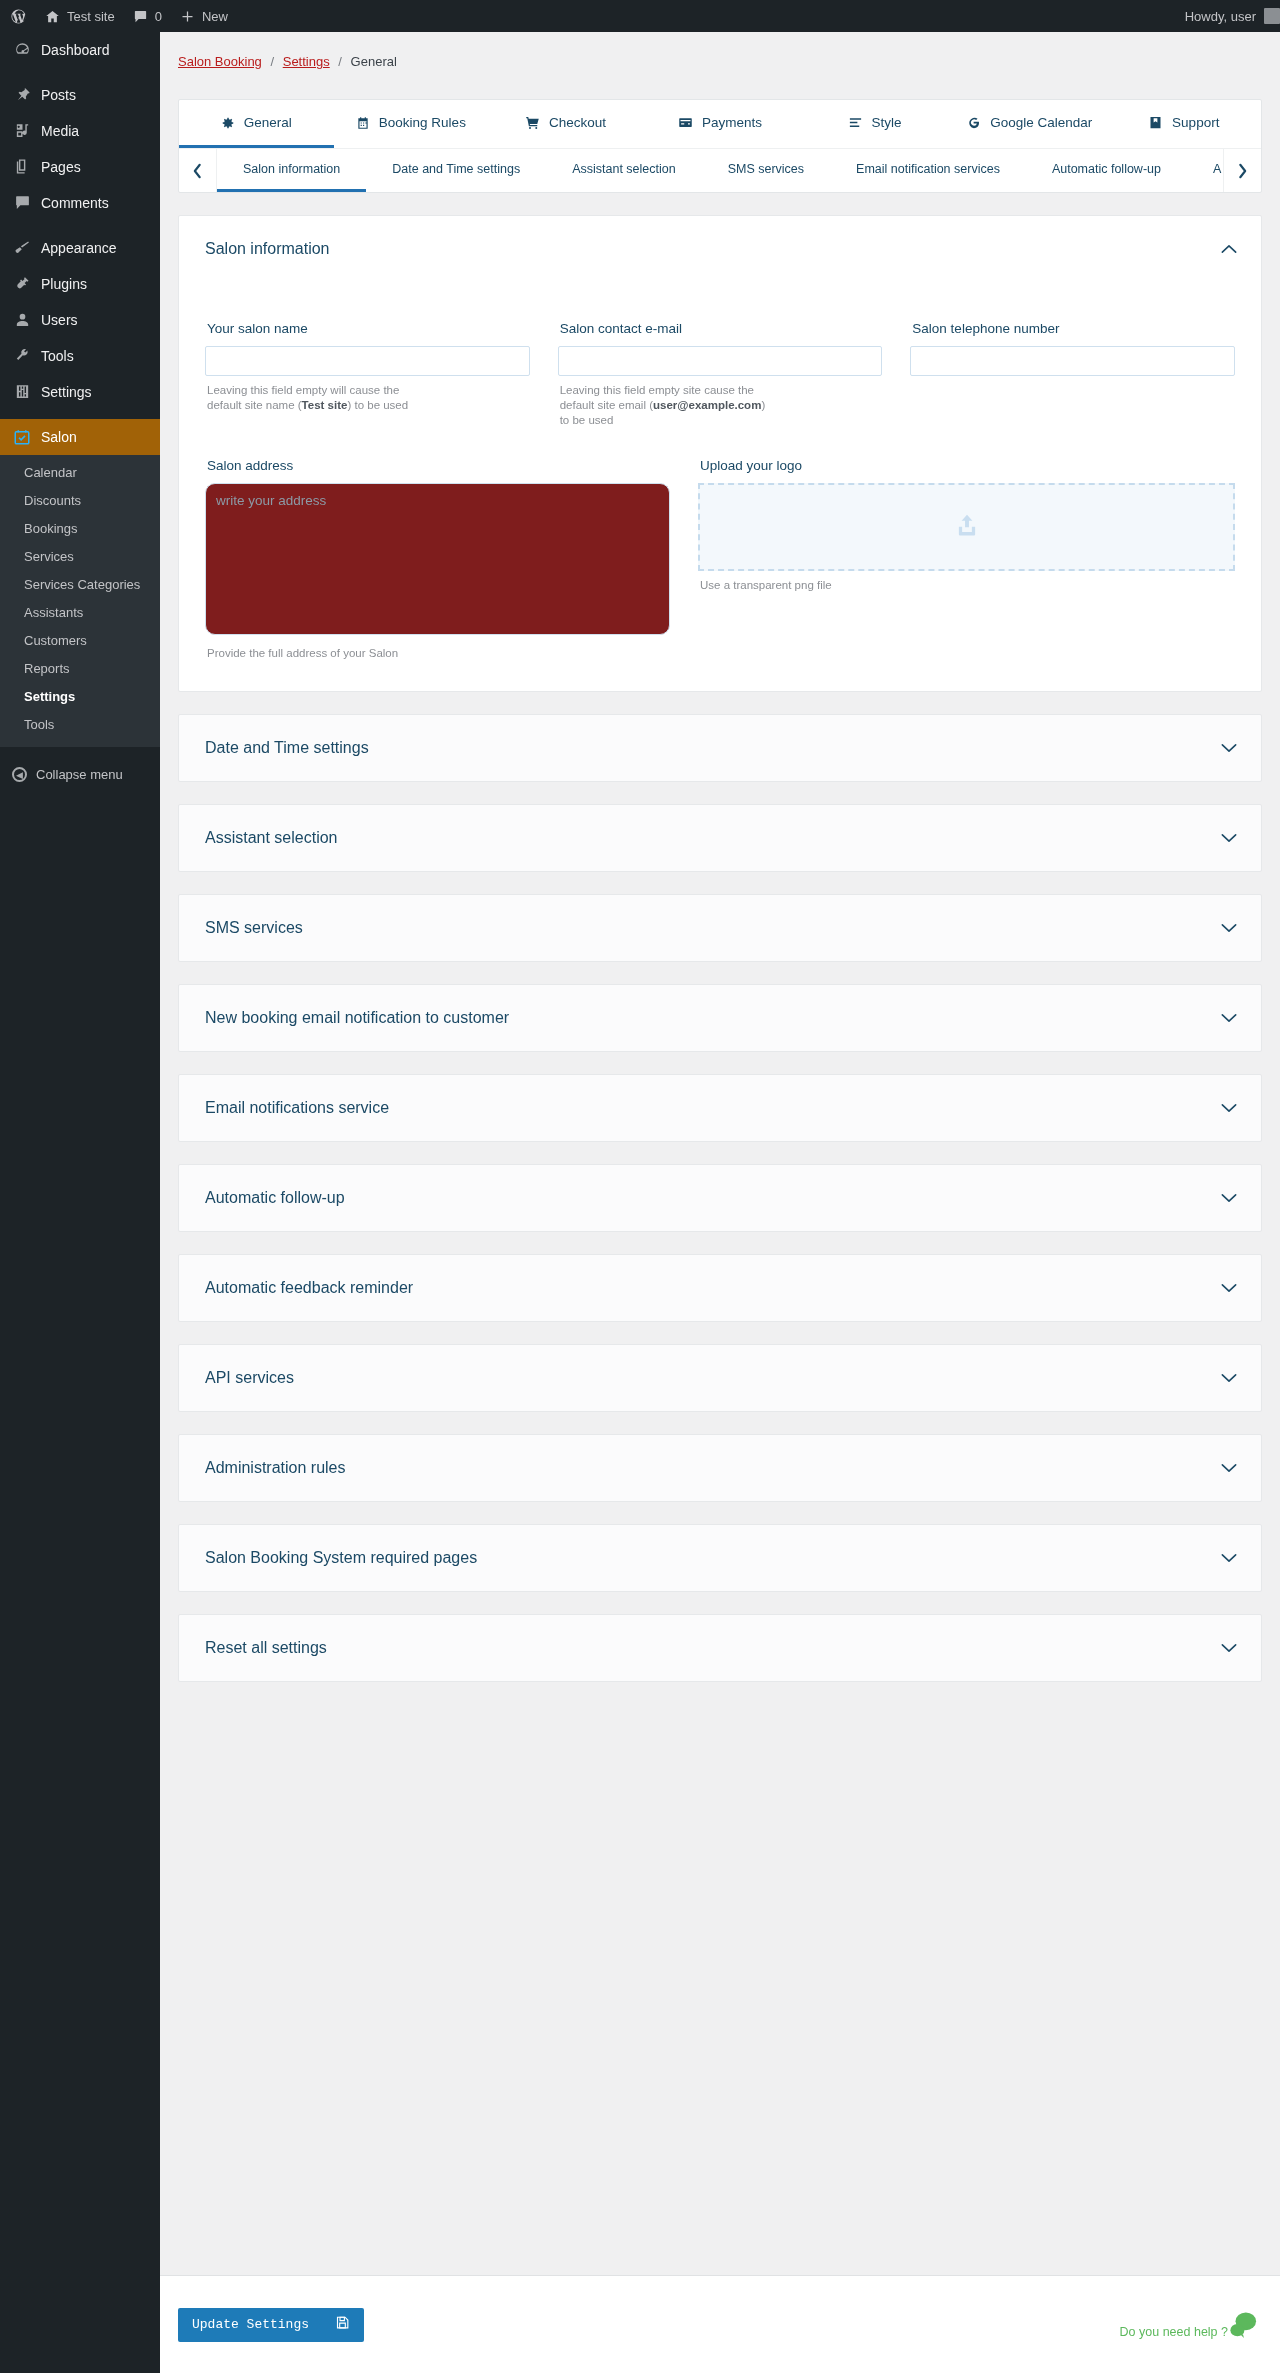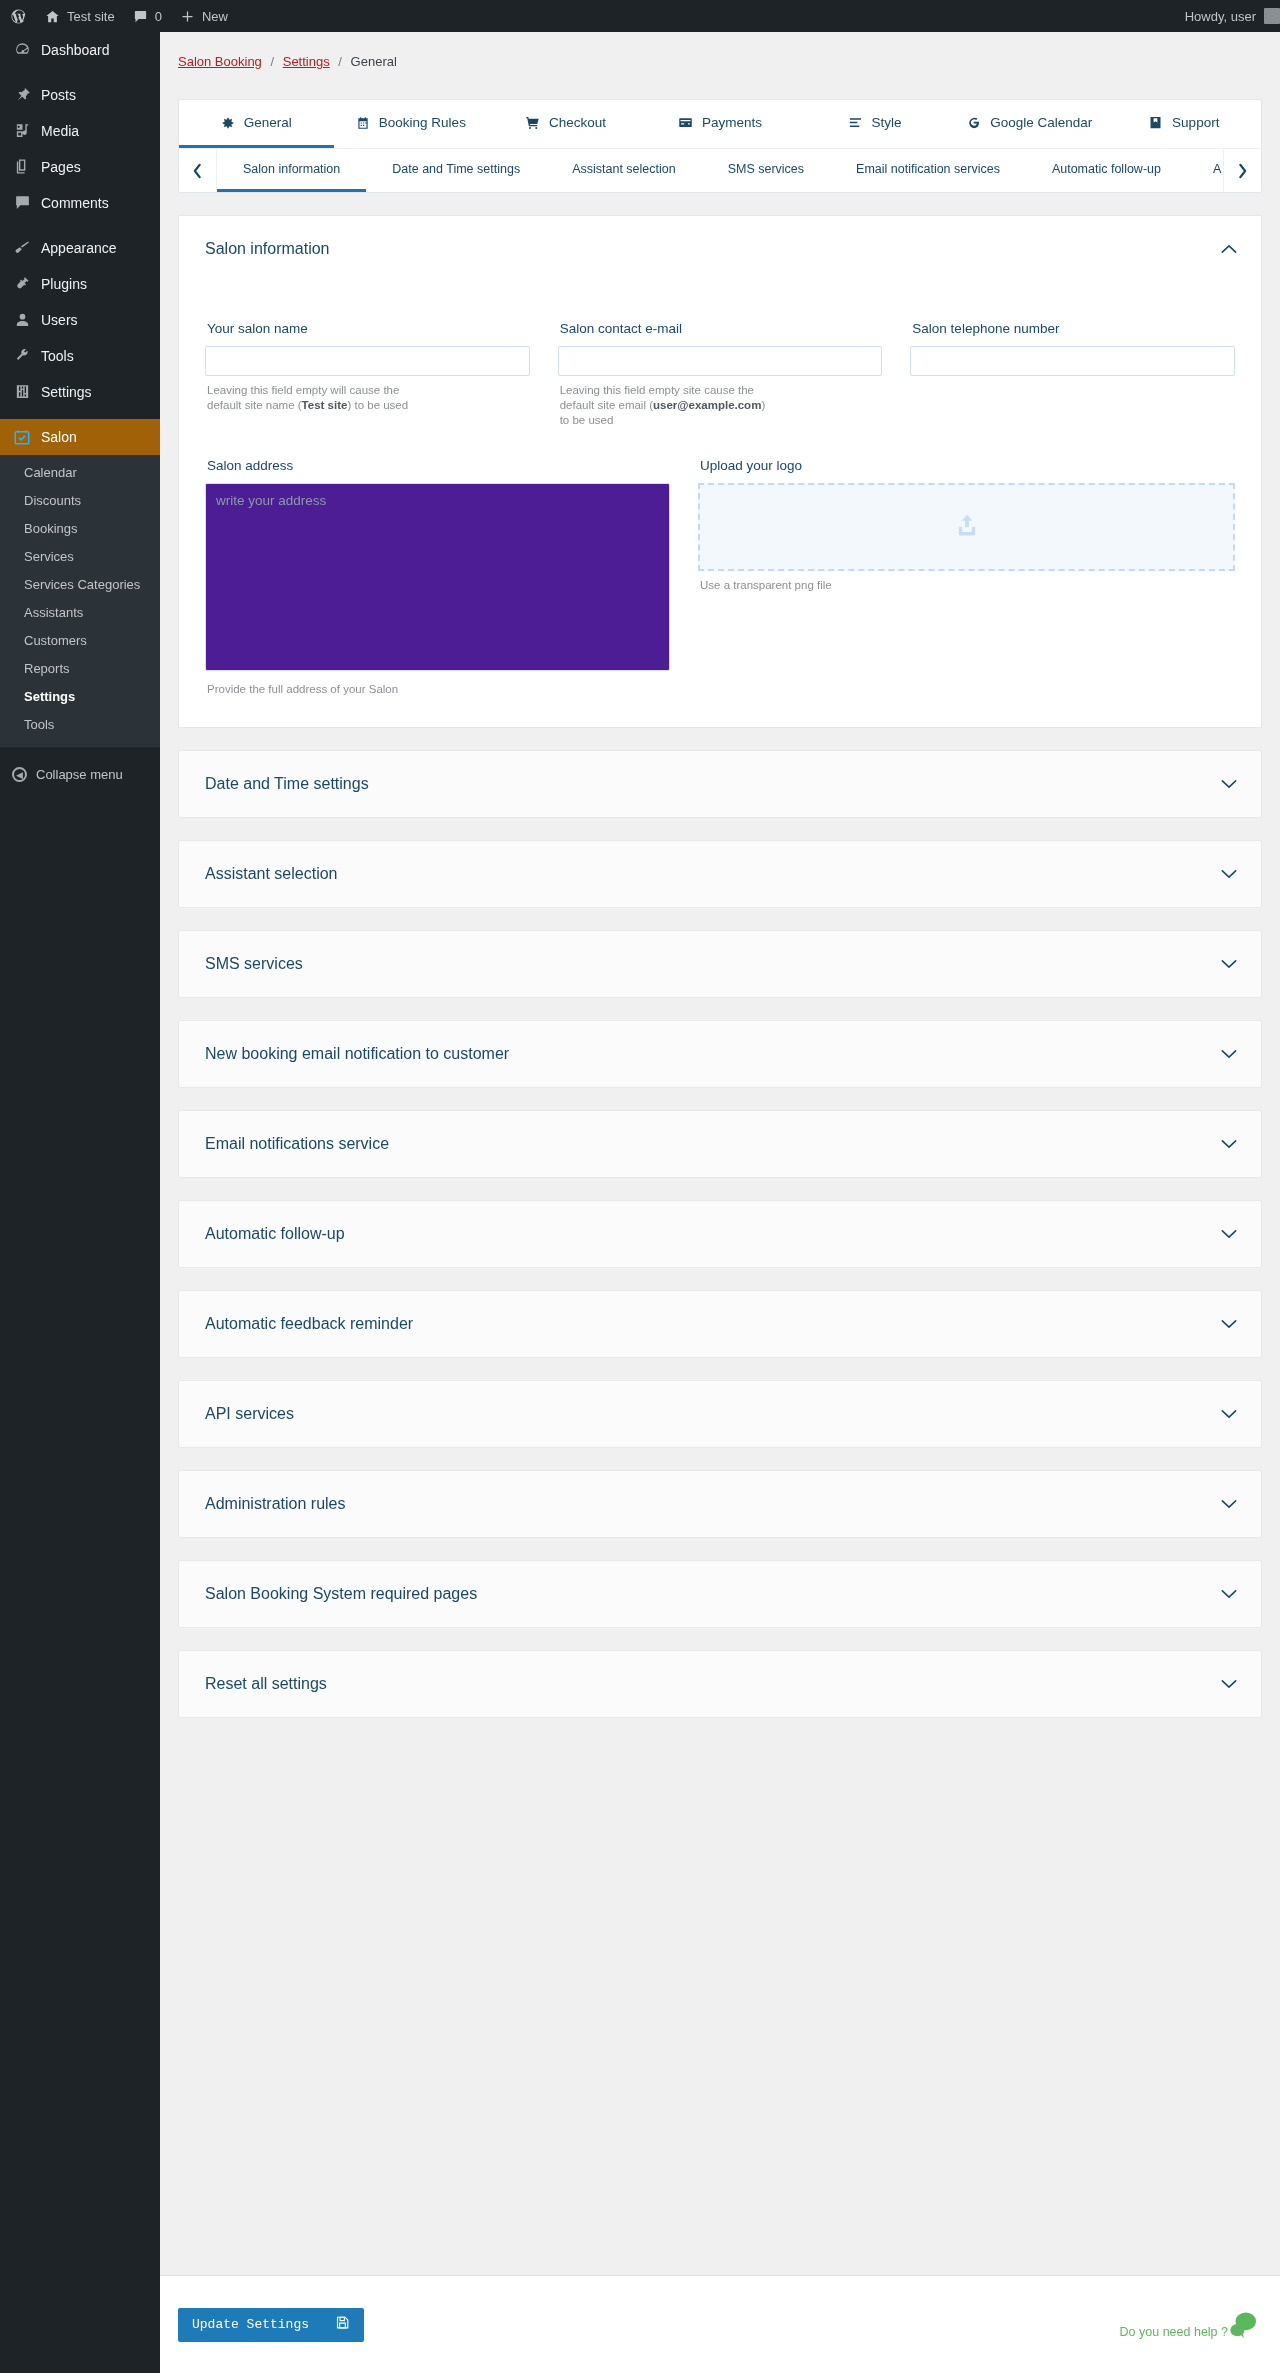--- a/index.html
+++ b/index.html
@@ -161,23 +161,23 @@
     font-size: 11.5px; color: #8c8f94;
     line-height: 15px; margin-top: 7px; padding-left: 2px;
     max-width: 215px;
   }
   .hint b { color: #50575e; }
 
   .row2 { display: flex; gap: 28px; margin-top: 30px; }
   .col-addr { flex: 0 0 465px; }
   .col-logo { flex: 1 1 auto; }
   .ta {
-    width: 100%; height: 188px;
-    border: 1px solid #cfe0ee; border-radius: 2px;
-    background: #4c1d95; resize: none; outline: none;
+    width: 100%; height: 152px;
+    border: 1px solid #cfe0ee; border-radius: 10px;
+    background: #7f1d1d; resize: none; outline: none;
     font-family: "Liberation Sans", sans-serif; font-size: 13.5px;
     padding: 9px 10px; color: #8c8f94;
   }
   .ta::placeholder { color: #8c9aa6; }
   .dropzone {
     height: 88px;
     border: 2px dashed #c5dbed;
     background: #f3f8fc;
     display: flex; align-items: center; justify-content: center;
   }

